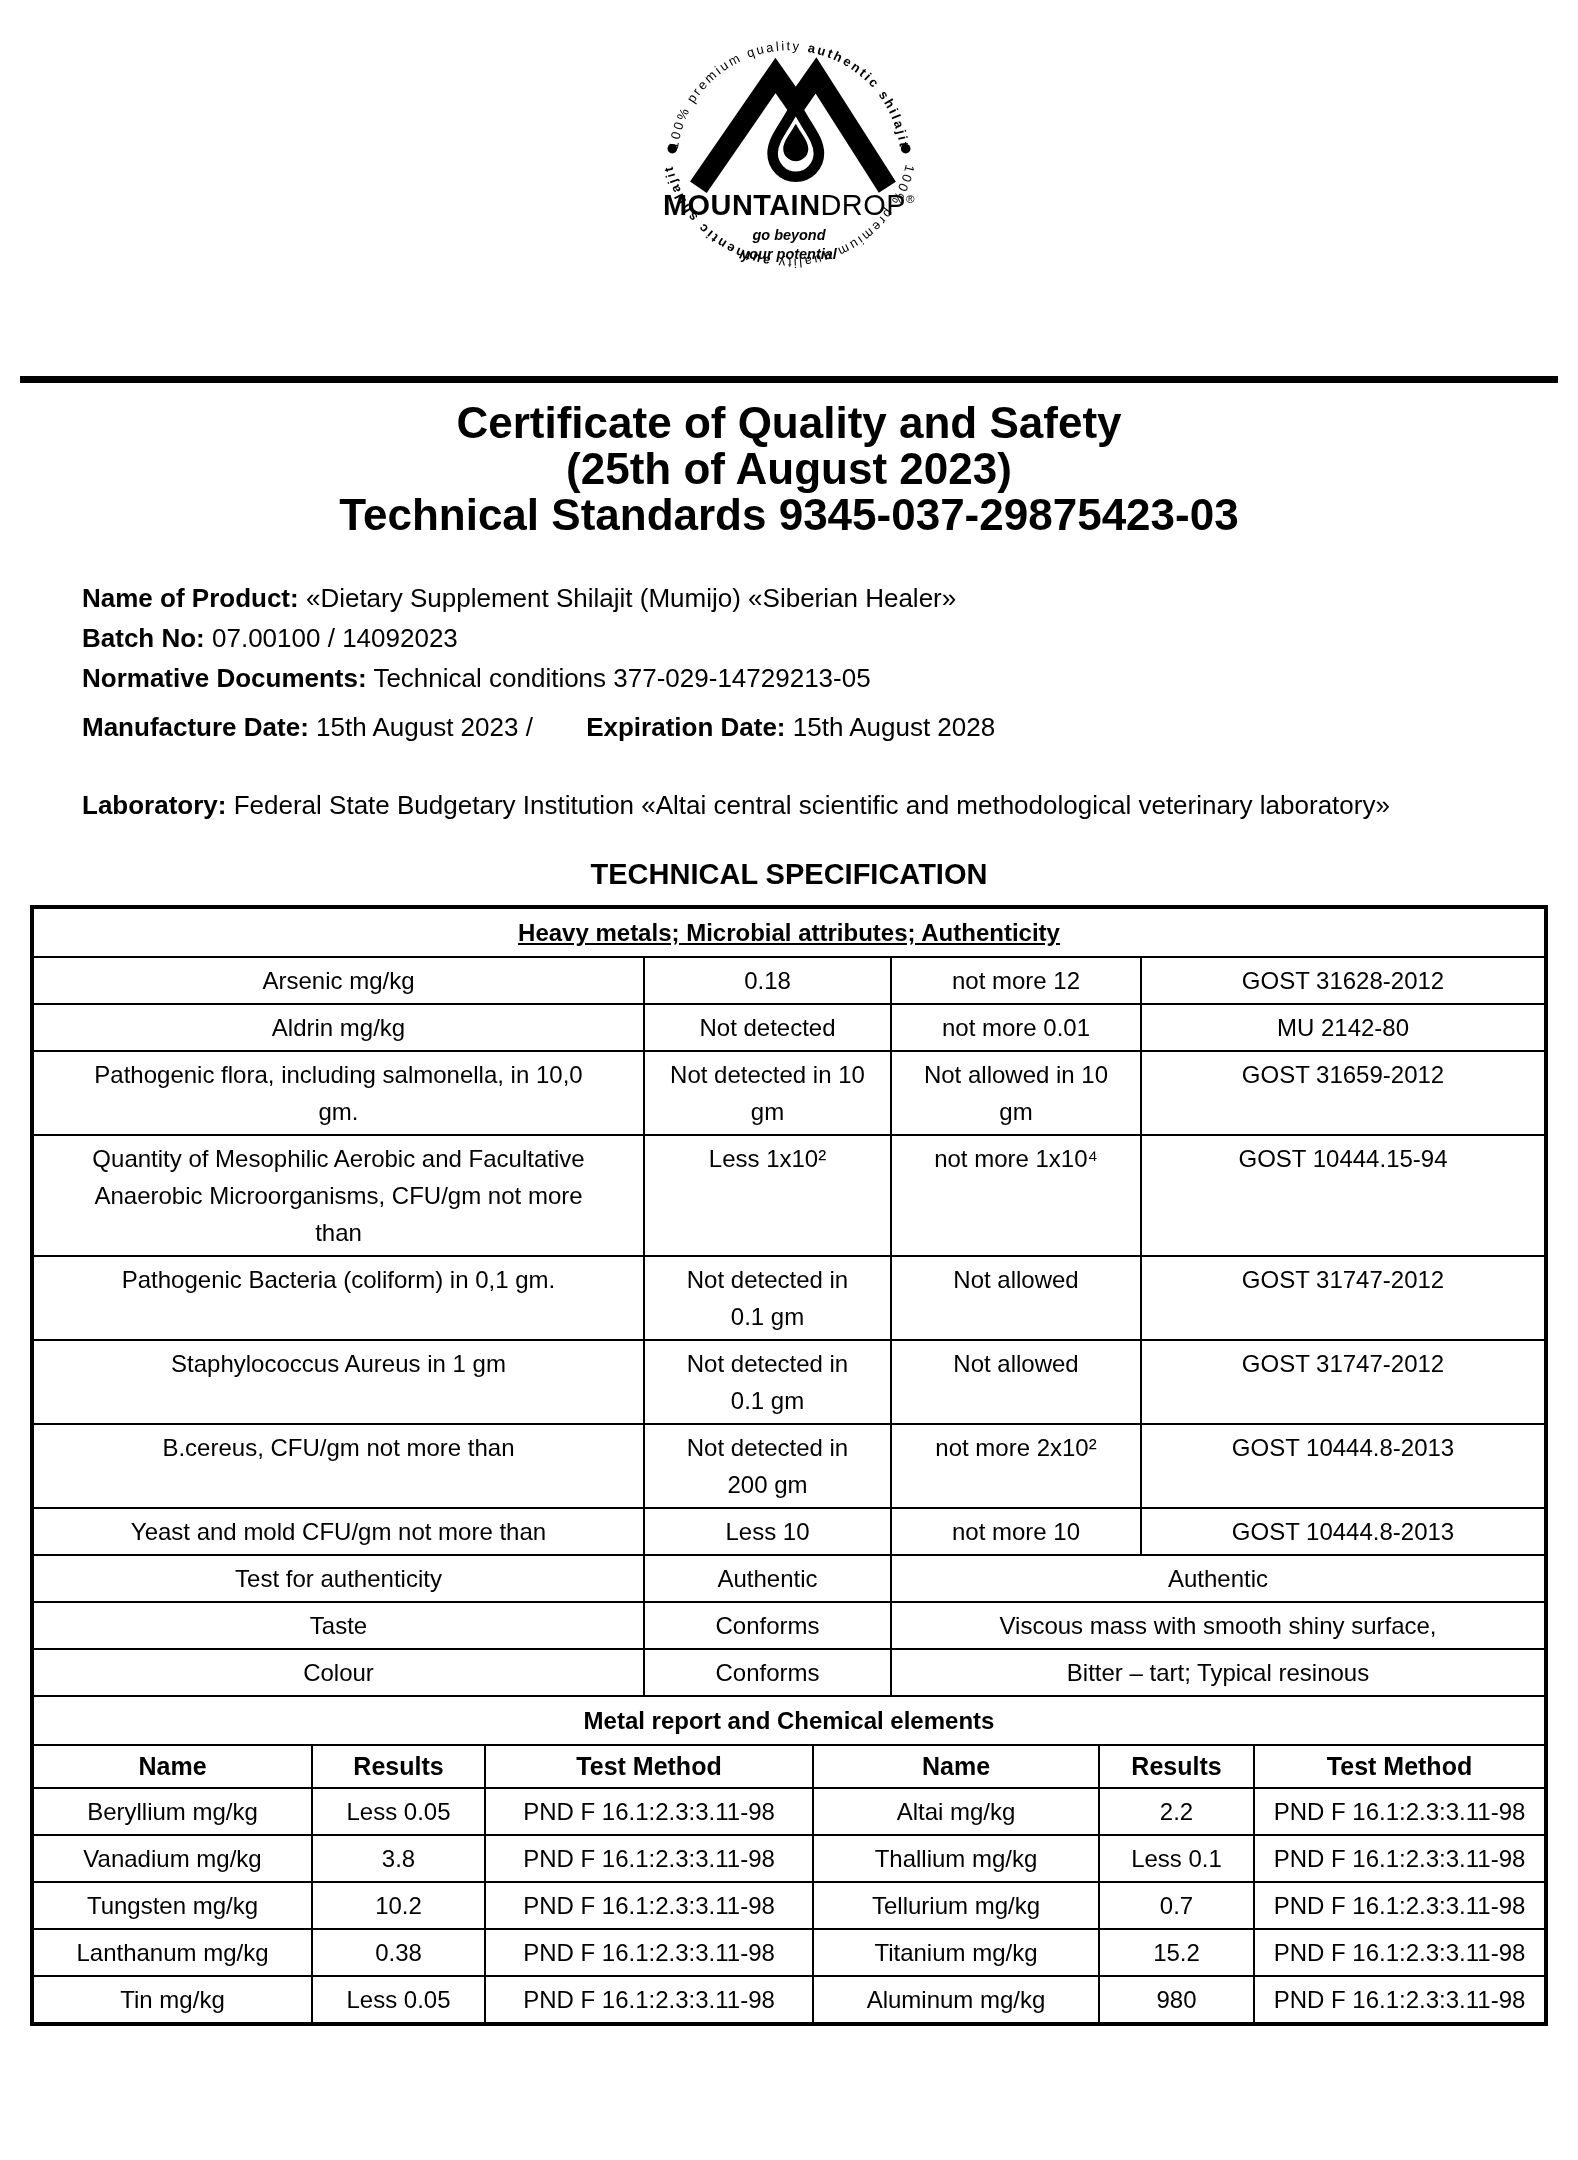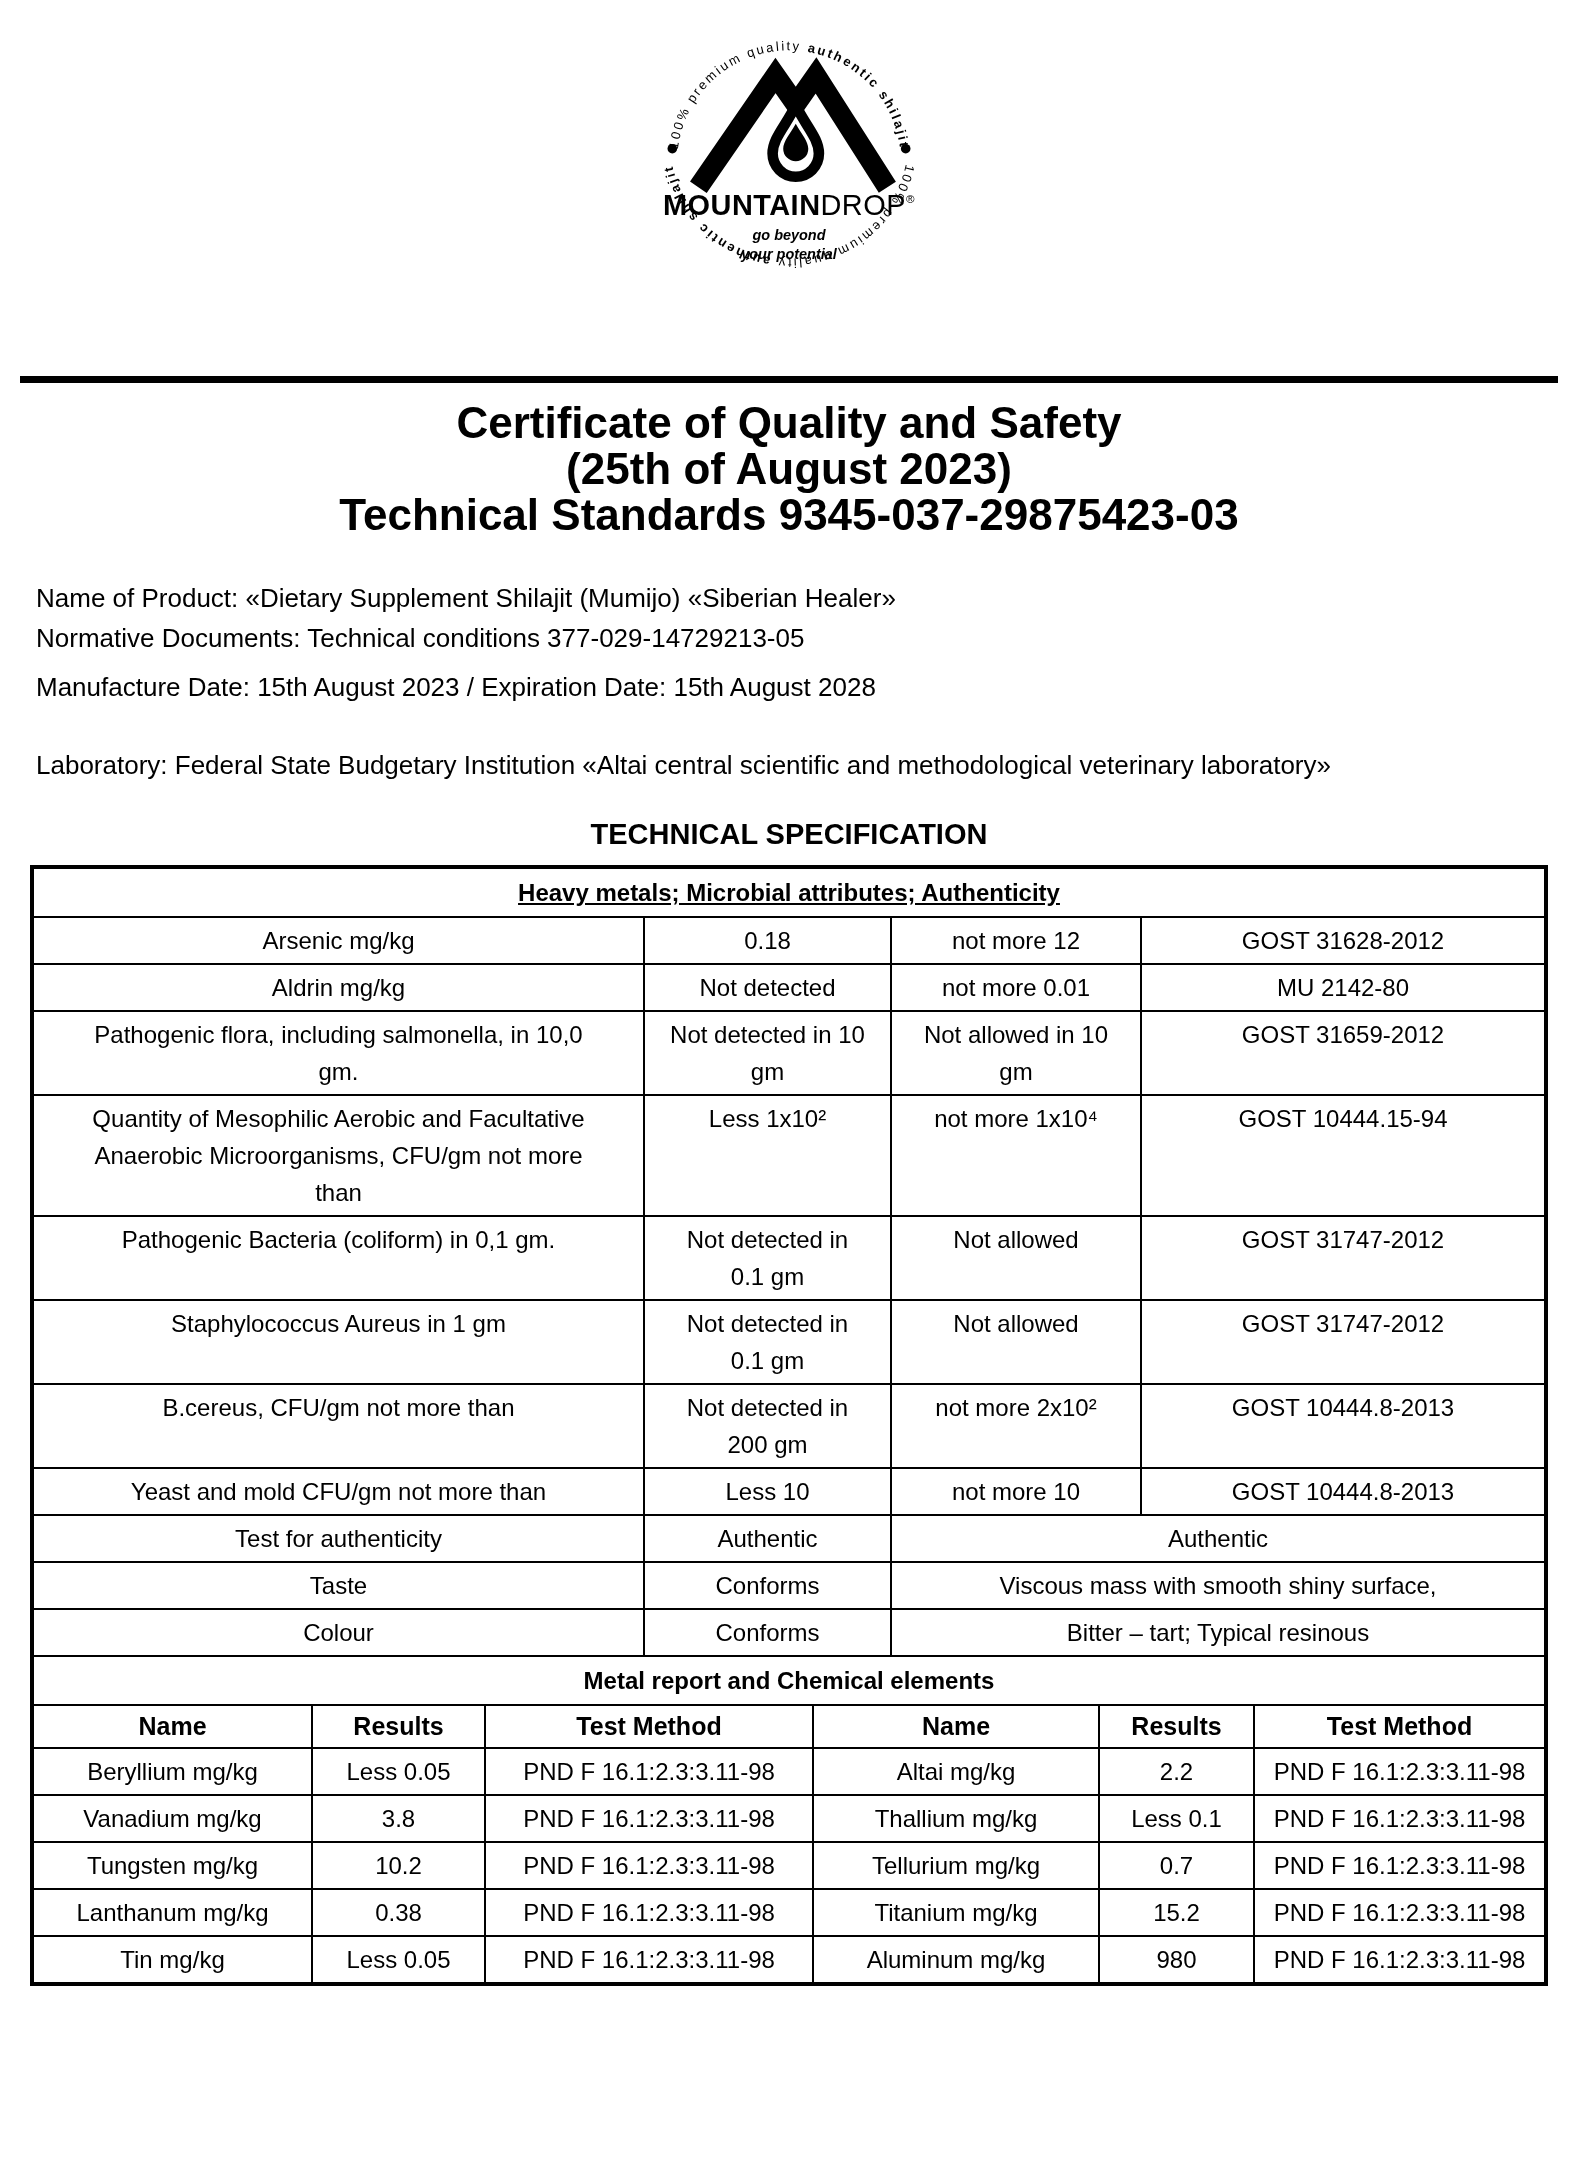--- a/index.html
+++ b/index.html
@@ -13,21 +13,21 @@
   
   .rule { height:7px; background:#000; margin:100px 20px 0; }
   
   .title { text-align:center; font-weight:bold; font-size:44px; line-height:46px; margin-top:17px; }
   
   .info  { margin:40px 0 0 36px; font-size:26px; line-height:40px; }
   .info p { margin:0; }
   .info p.gap { margin-top:9px; }
   .info2 { margin:36px 0 0 36px; font-size:26px; line-height:45px; }
   .info2 p { margin:0; }
-  b.lbl { font-weight:normal; }
+  b.lbl { font-weight:bold;margin-left:46px; }
   
   .techspec { text-align:center; font-size:29px; font-weight:bold; margin:30px 0 14px; }
   .spec-wrap { margin:0 30px; border:2px solid #000; }
   table { border-collapse:collapse; table-layout:fixed; width:100%; }
   td, th { border:2px solid #000; padding:4px 10px; font-size:24px; line-height:37px;
            vertical-align:top; white-space:pre-line; overflow:hidden; }
   th { font-size:25px; font-weight:bold; text-align:center; padding:2px 6px; }
   td.l { text-align:center; }
   td.c { text-align:center; }
   tr.section-row td { text-align:center; font-weight:bold; padding:5px 6px; }
@@ -73,20 +73,21 @@
   <div class="rule"></div>
 
   <div class="title">
     <div>Certificate of Quality and Safety</div>
     <div>(25th of August 2023)</div>
     <div>Technical Standards 9345-037-29875423-03</div>
   </div>
 
   <div class="info">
     <p><b class="lbl">Name of Product:</b> <span>«Dietary Supplement Shilajit (Mumijo) «Siberian Healer»</span></p>
+    <p><b class="lbl">Batch No:</b> <span>07.00100 / 14092023</span></p>
     <p><b class="lbl">Normative Documents:</b> <span>Technical conditions 377-029-14729213-05</span></p>
     <p class="gap"><b class="lbl">Manufacture Date:</b> <span>15th August 2023 /</span> <b class="lbl">Expiration Date:</b> <span>15th August 2028</span></p>
   </div>
 
   <div class="info2">
     <p><b class="lbl">Laboratory:</b> <span>Federal State Budgetary Institution «Altai central scientific and methodological veterinary laboratory»</span></p>
   </div>
 
   <div class="techspec">TECHNICAL SPECIFICATION</div>
 

